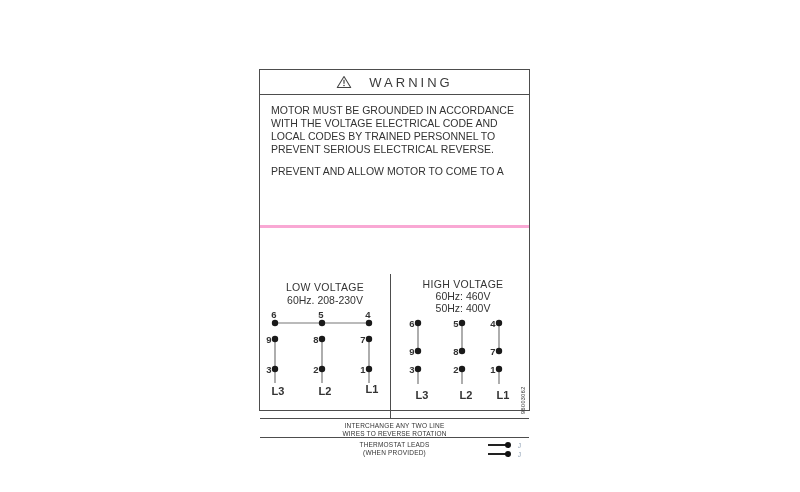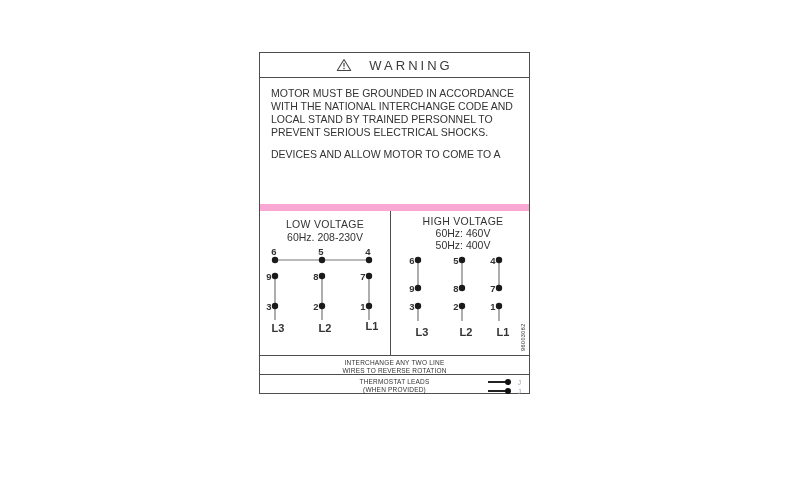--- a/index.html
+++ b/index.html
@@ -1,34 +1,34 @@
 <!DOCTYPE html>
 <html><head>
 <meta charset="utf-8">
 <style>
   * { margin:0; padding:0; box-sizing:border-box; }
   html,body { width:800px; height:492px; background:#ffffff; overflow:hidden;
               font-family:"Liberation Sans", sans-serif; color:#333; }
   .page { position:relative; width:800px; height:492px; background:#fff; }
 
-  .label-box { position:absolute; left:259px; top:52px; width:271px; height:342px;
+  .label-box { position:absolute; left:259px; top:69px; width:271px; height:342px;
                border:1px solid #4d4d4d; background:#fff; }
 
   
   .hdr { height:25px; border-bottom:1px solid #4d4d4d; display:flex;
          align-items:center; justify-content:center; gap:17px; }
   .hdr-title { font-size:13px; letter-spacing:3px; color:#3a3a3a; }
 
   
-  .body-txt { height:133px; border-bottom:7px solid #f9a8d4; padding:9px 6px 0 11px; }
+  .body-txt { height:133px; border-bottom:3px solid #f9a8d4; padding:9px 6px 0 11px; }
   .para { font-size:10.5px; line-height:13px; color:#333; }
   .para.first { margin-bottom:9px; }
 
   
-  .diagrams { height:144px; display:flex; }
+  .diagrams { height:144px; display:flex;margin-top:46px; }
   .cell-low  { width:131px; border-right:1px solid #4d4d4d; }
   .cell-high { width:140px; }
   svg text { fill:#333; }
 
   
   .foot1 { height:19px; border-top:1px solid #4d4d4d; padding-top:2.5px; }
   .foot2 { height:19px; border-top:1px solid #4d4d4d; padding-top:2.5px; position:relative; }
   .foot-line { font-size:6.5px; line-height:8px; text-align:center; color:#333;
                letter-spacing:0.2px; }
   .wire { position:absolute; right:8px; display:flex; align-items:center; }
@@ -48,26 +48,26 @@
         <path d="M10 1.6 L18.4 15.4 H1.6 Z" fill="none" stroke="#444" stroke-width="1.3" stroke-linejoin="round"></path>
         <line x1="10" y1="5.6" x2="10" y2="10.6" stroke="#444" stroke-width="1.5"></line>
         <circle cx="10" cy="12.9" r="1" fill="#444"></circle>
       </svg>
       <span class="hdr-title">WARNING</span>
     </div>
 
     <div class="body-txt">
       <div class="para first">
         <div>MOTOR MUST BE GROUNDED IN ACCORDANCE</div>
-        <div>WITH THE NATIONAL INTERCHANGE CODE AND</div>
-        <div>LOCAL STAND BY TRAINED PERSONNEL TO</div>
-        <div>PREVENT SERIOUS ELECTRICAL SHOCKS.</div>
+        <div>WITH THE VOLTAGE ELECTRICAL CODE AND</div>
+        <div>LOCAL CODES BY TRAINED PERSONNEL TO</div>
+        <div>PREVENT SERIOUS ELECTRICAL REVERSE.</div>
       </div>
       <div class="para">
-        <div>DEVICES AND ALLOW MOTOR TO COME TO A</div>
+        <div>PREVENT AND ALLOW MOTOR TO COME TO A</div>
       </div>
     </div>
 
     <div class="diagrams">
 
       <div class="cell-low">
         <svg width="130" height="144" viewBox="0 0 130 144">
           <text x="65" y="17" font-size="10.5" text-anchor="middle" letter-spacing="0.3">LOW VOLTAGE</text>
           <text x="65" y="29.5" font-size="10.5" text-anchor="middle">60Hz. 208-230V</text>
 

